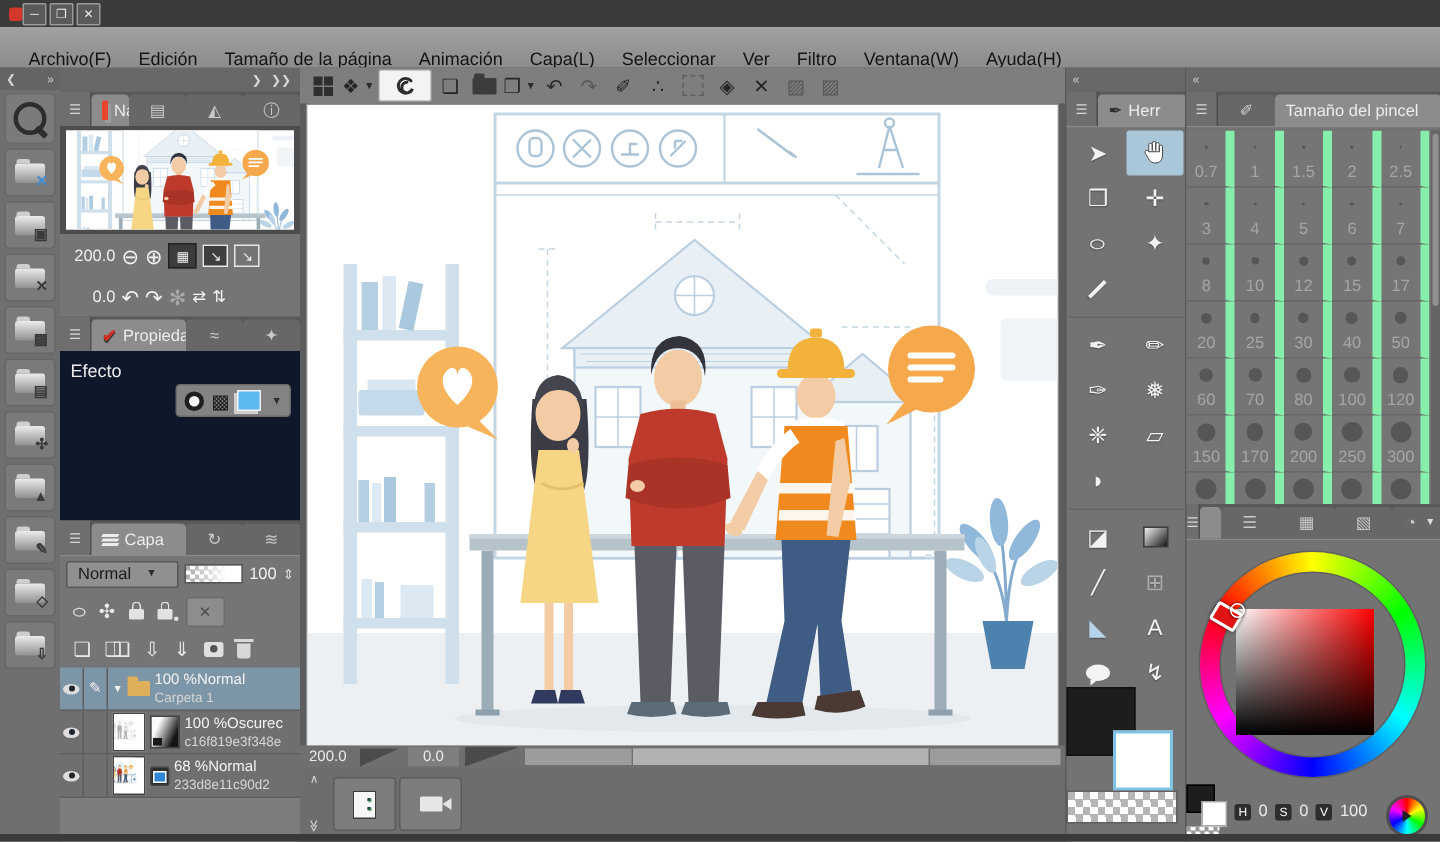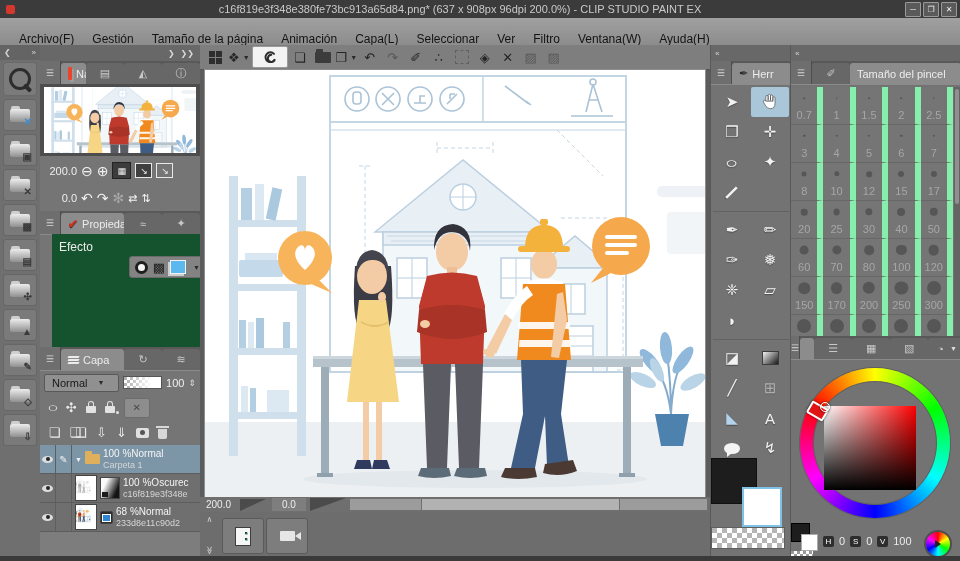--- a/index.html
+++ b/index.html
@@ -68,21 +68,21 @@
   #nav-rot{top:140px;height:26px}
   .nval{font-size:11px;min-width:32px;text-align:right;color:#eee}
   .cicon{font-size:14px;color:#f2f2f2;line-height:1}
   .cicon.small{font-size:11px}
   .cicon.faint{opacity:.4}
   .fitbtn{width:17px;height:15px;background:#3c3c3c;border:1px solid #232323;display:flex;align-items:center;
           justify-content:center;color:#eee;font-size:9px}
   .boxar{width:15px;height:13px;border:1px solid #e8e8e8;display:flex;align-items:center;justify-content:center;
          font-size:9px;color:#f0f0f0}
   #prop-tabs{top:166px}
-  #prop-body{position:absolute;left:12px;top:189px;width:160px;height:113px;background:#14532d;border-bottom:1px solid #606060}
+  #prop-body{position:absolute;left:0;top:189px;width:160px;height:113px;background:#0f172a;border-bottom:1px solid #606060}
   #fx-label{position:absolute;left:7px;top:6px;font-size:12px;color:#ececec}
   .fx-group{position:absolute;right:6px;top:22px;display:flex;align-items:center;gap:5px;background:#838383;
             border:1px solid #6a6a6a;border-radius:3px;padding:3px 5px}
   .fxb{font-size:13px;color:#1c1c1c;line-height:1}
   .fxcirc{width:13px;height:13px;background:#f5f5f5;border:3px solid #1e1e1e;border-radius:50%;box-sizing:border-box}
   .bluechip{width:14px;height:12px;background:#5cb8ef;border:1px solid #f2f2f2;box-shadow:-2px 2px 0 #cfcfcf}
   .ddar{font-size:7px;color:#2a2a2a;margin-left:2px}
   #capa-tabs{top:302px}
   #blend-row{position:absolute;left:0;top:325px;width:160px;height:25px;display:flex;align-items:center;
              gap:4px;padding:0 4px;box-sizing:border-box}
@@ -232,31 +232,30 @@
 
   #frame-bottom{position:absolute;left:0;top:556px;width:960px;height:5px;background:#3a3a3a;z-index:9}
 </style>
 </head>
 <body>
 
 <div id="app">
 
   <div id="titlebar">
     <span class="appdot"></span>
-    <div id="title">c16f819e3f348e380fe73bc913a65d84.png* (637 x 908px 96dpi 200.0%)  - CLIP STUDIO PAINT EX</div>
     <div id="winbtns">
       <span class="wbtn">─</span>
       <span class="wbtn">❐</span>
       <span class="wbtn">✕</span>
     </div>
   </div>
 
   <div id="menubar">
       <div class="menu-item">Archivo(F)</div>
-      <div class="menu-item">Gestión</div>
+      <div class="menu-item">Edición</div>
       <div class="menu-item">Tamaño de la página</div>
       <div class="menu-item">Animación</div>
       <div class="menu-item">Capa(L)</div>
       <div class="menu-item">Seleccionar</div>
       <div class="menu-item">Ver</div>
       <div class="menu-item">Filtro</div>
       <div class="menu-item">Ventana(W)</div>
       <div class="menu-item">Ayuda(H)</div>
     </div>
 

